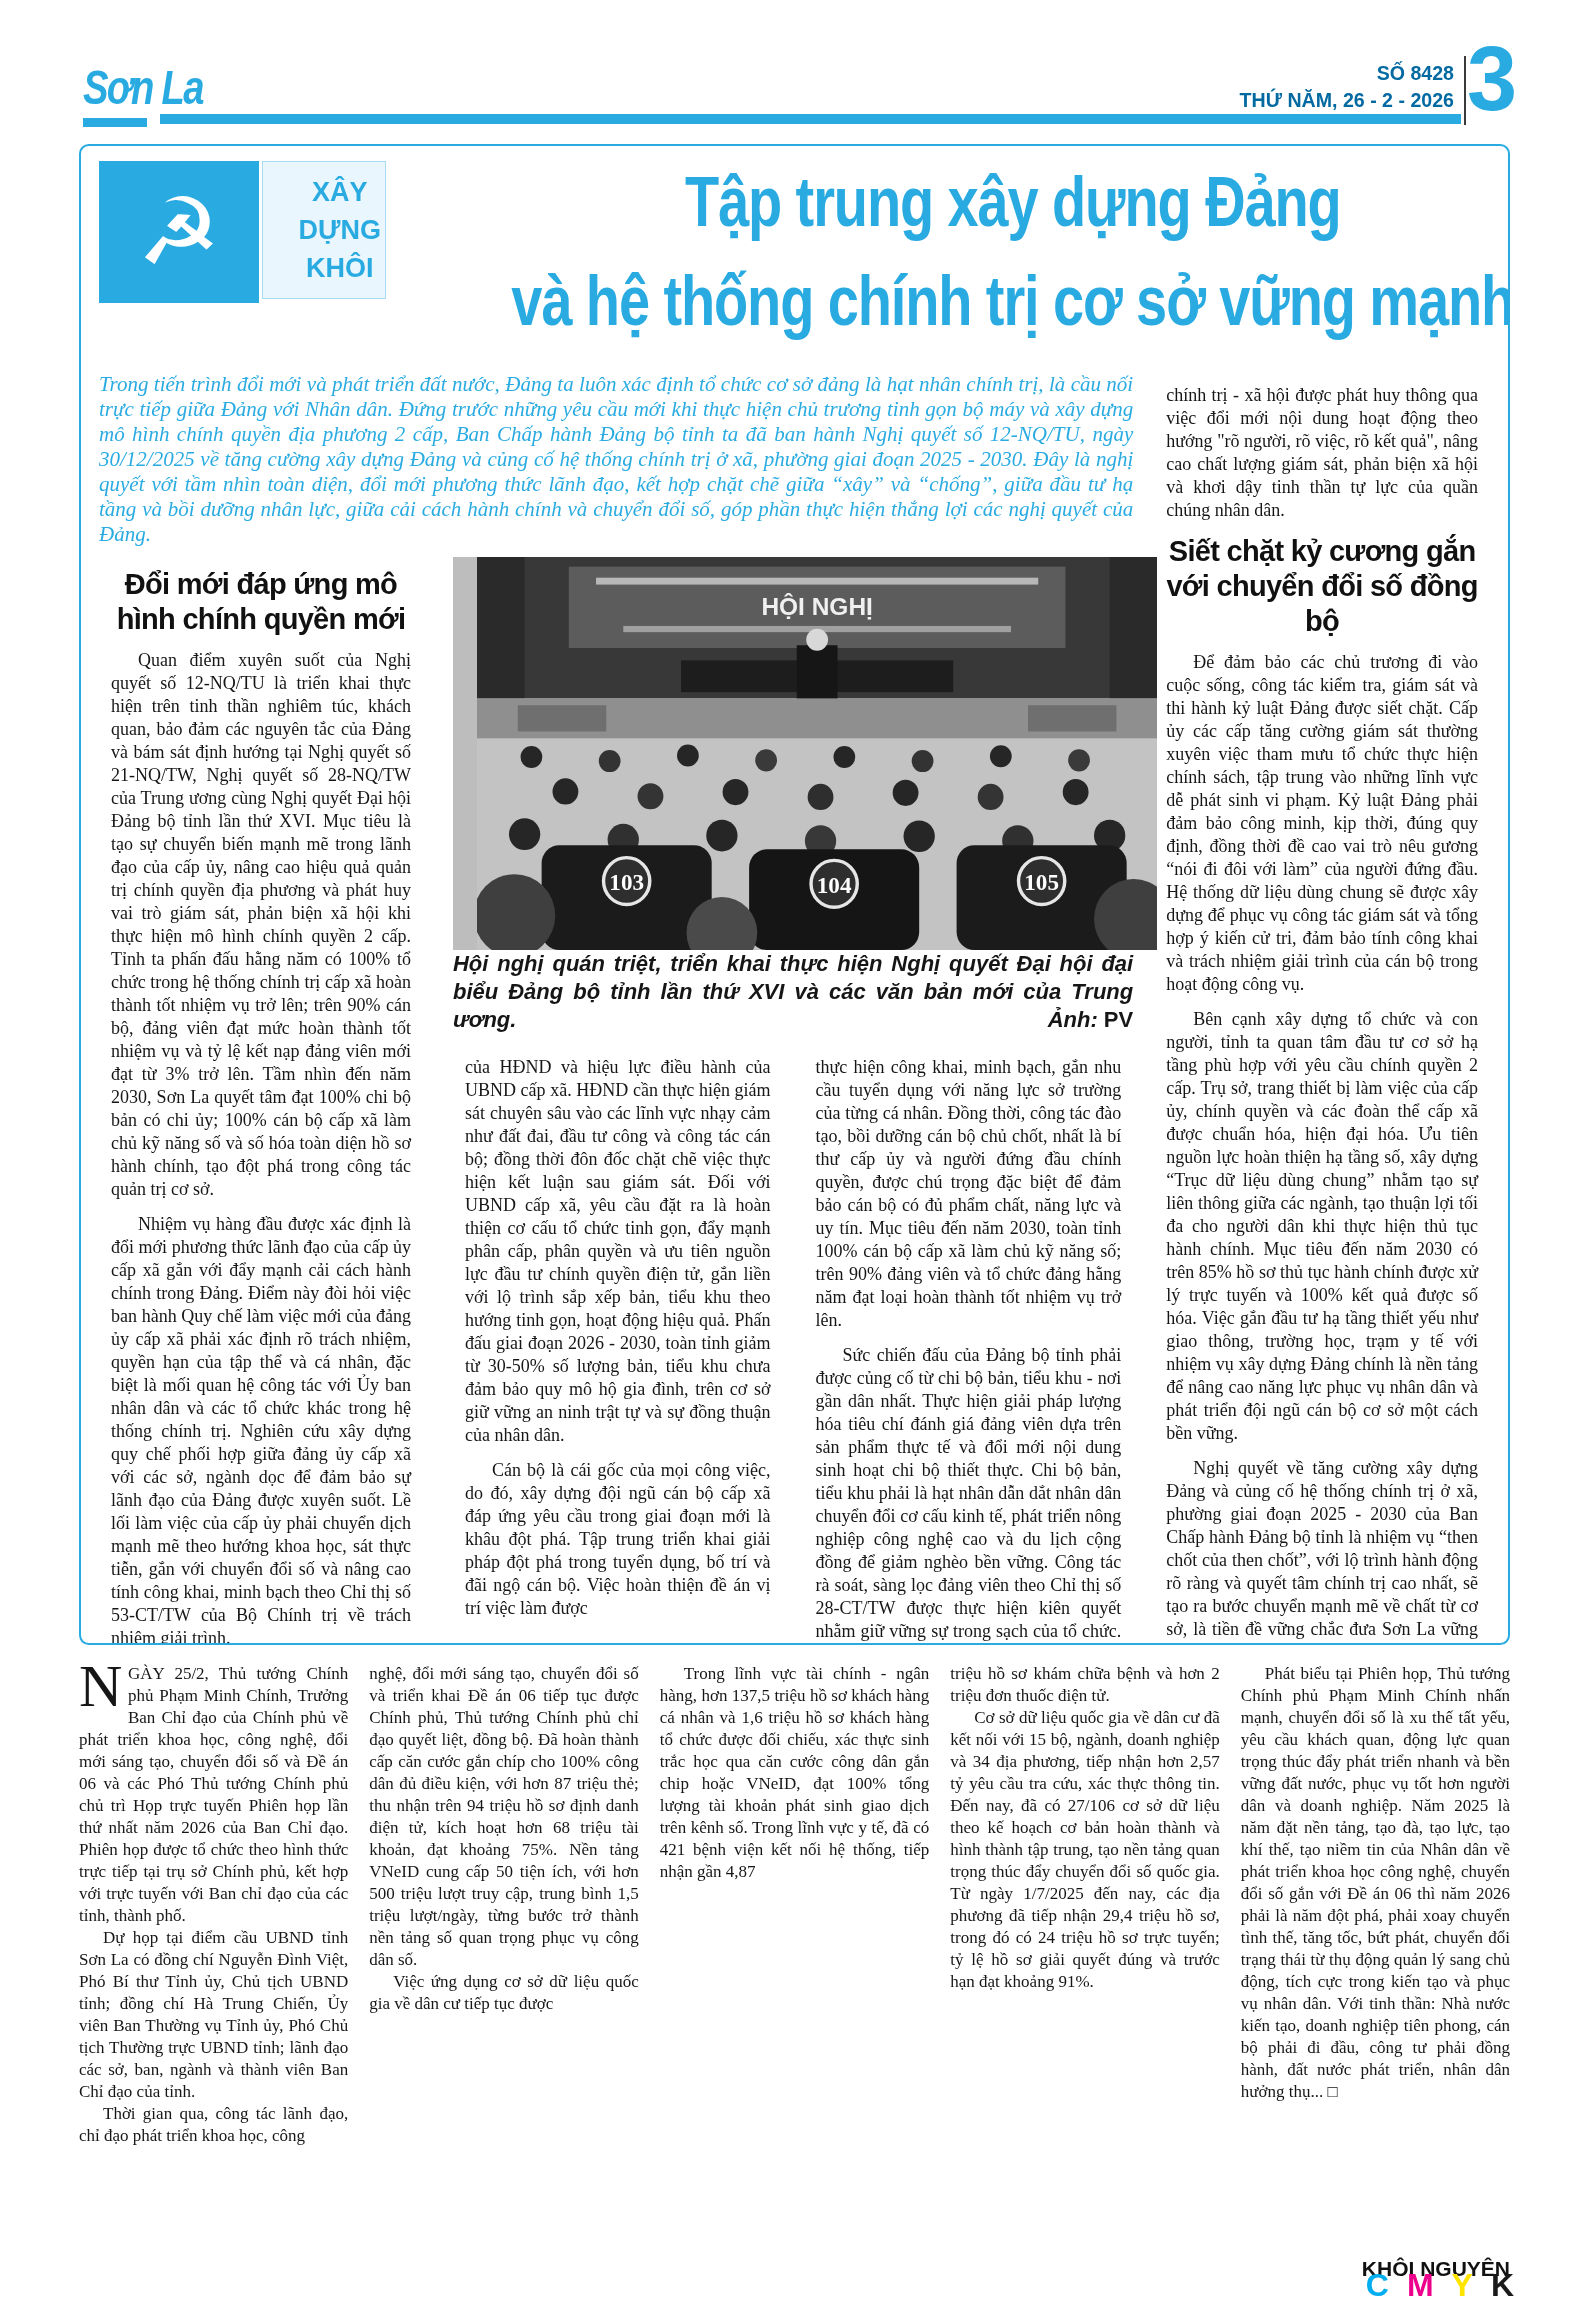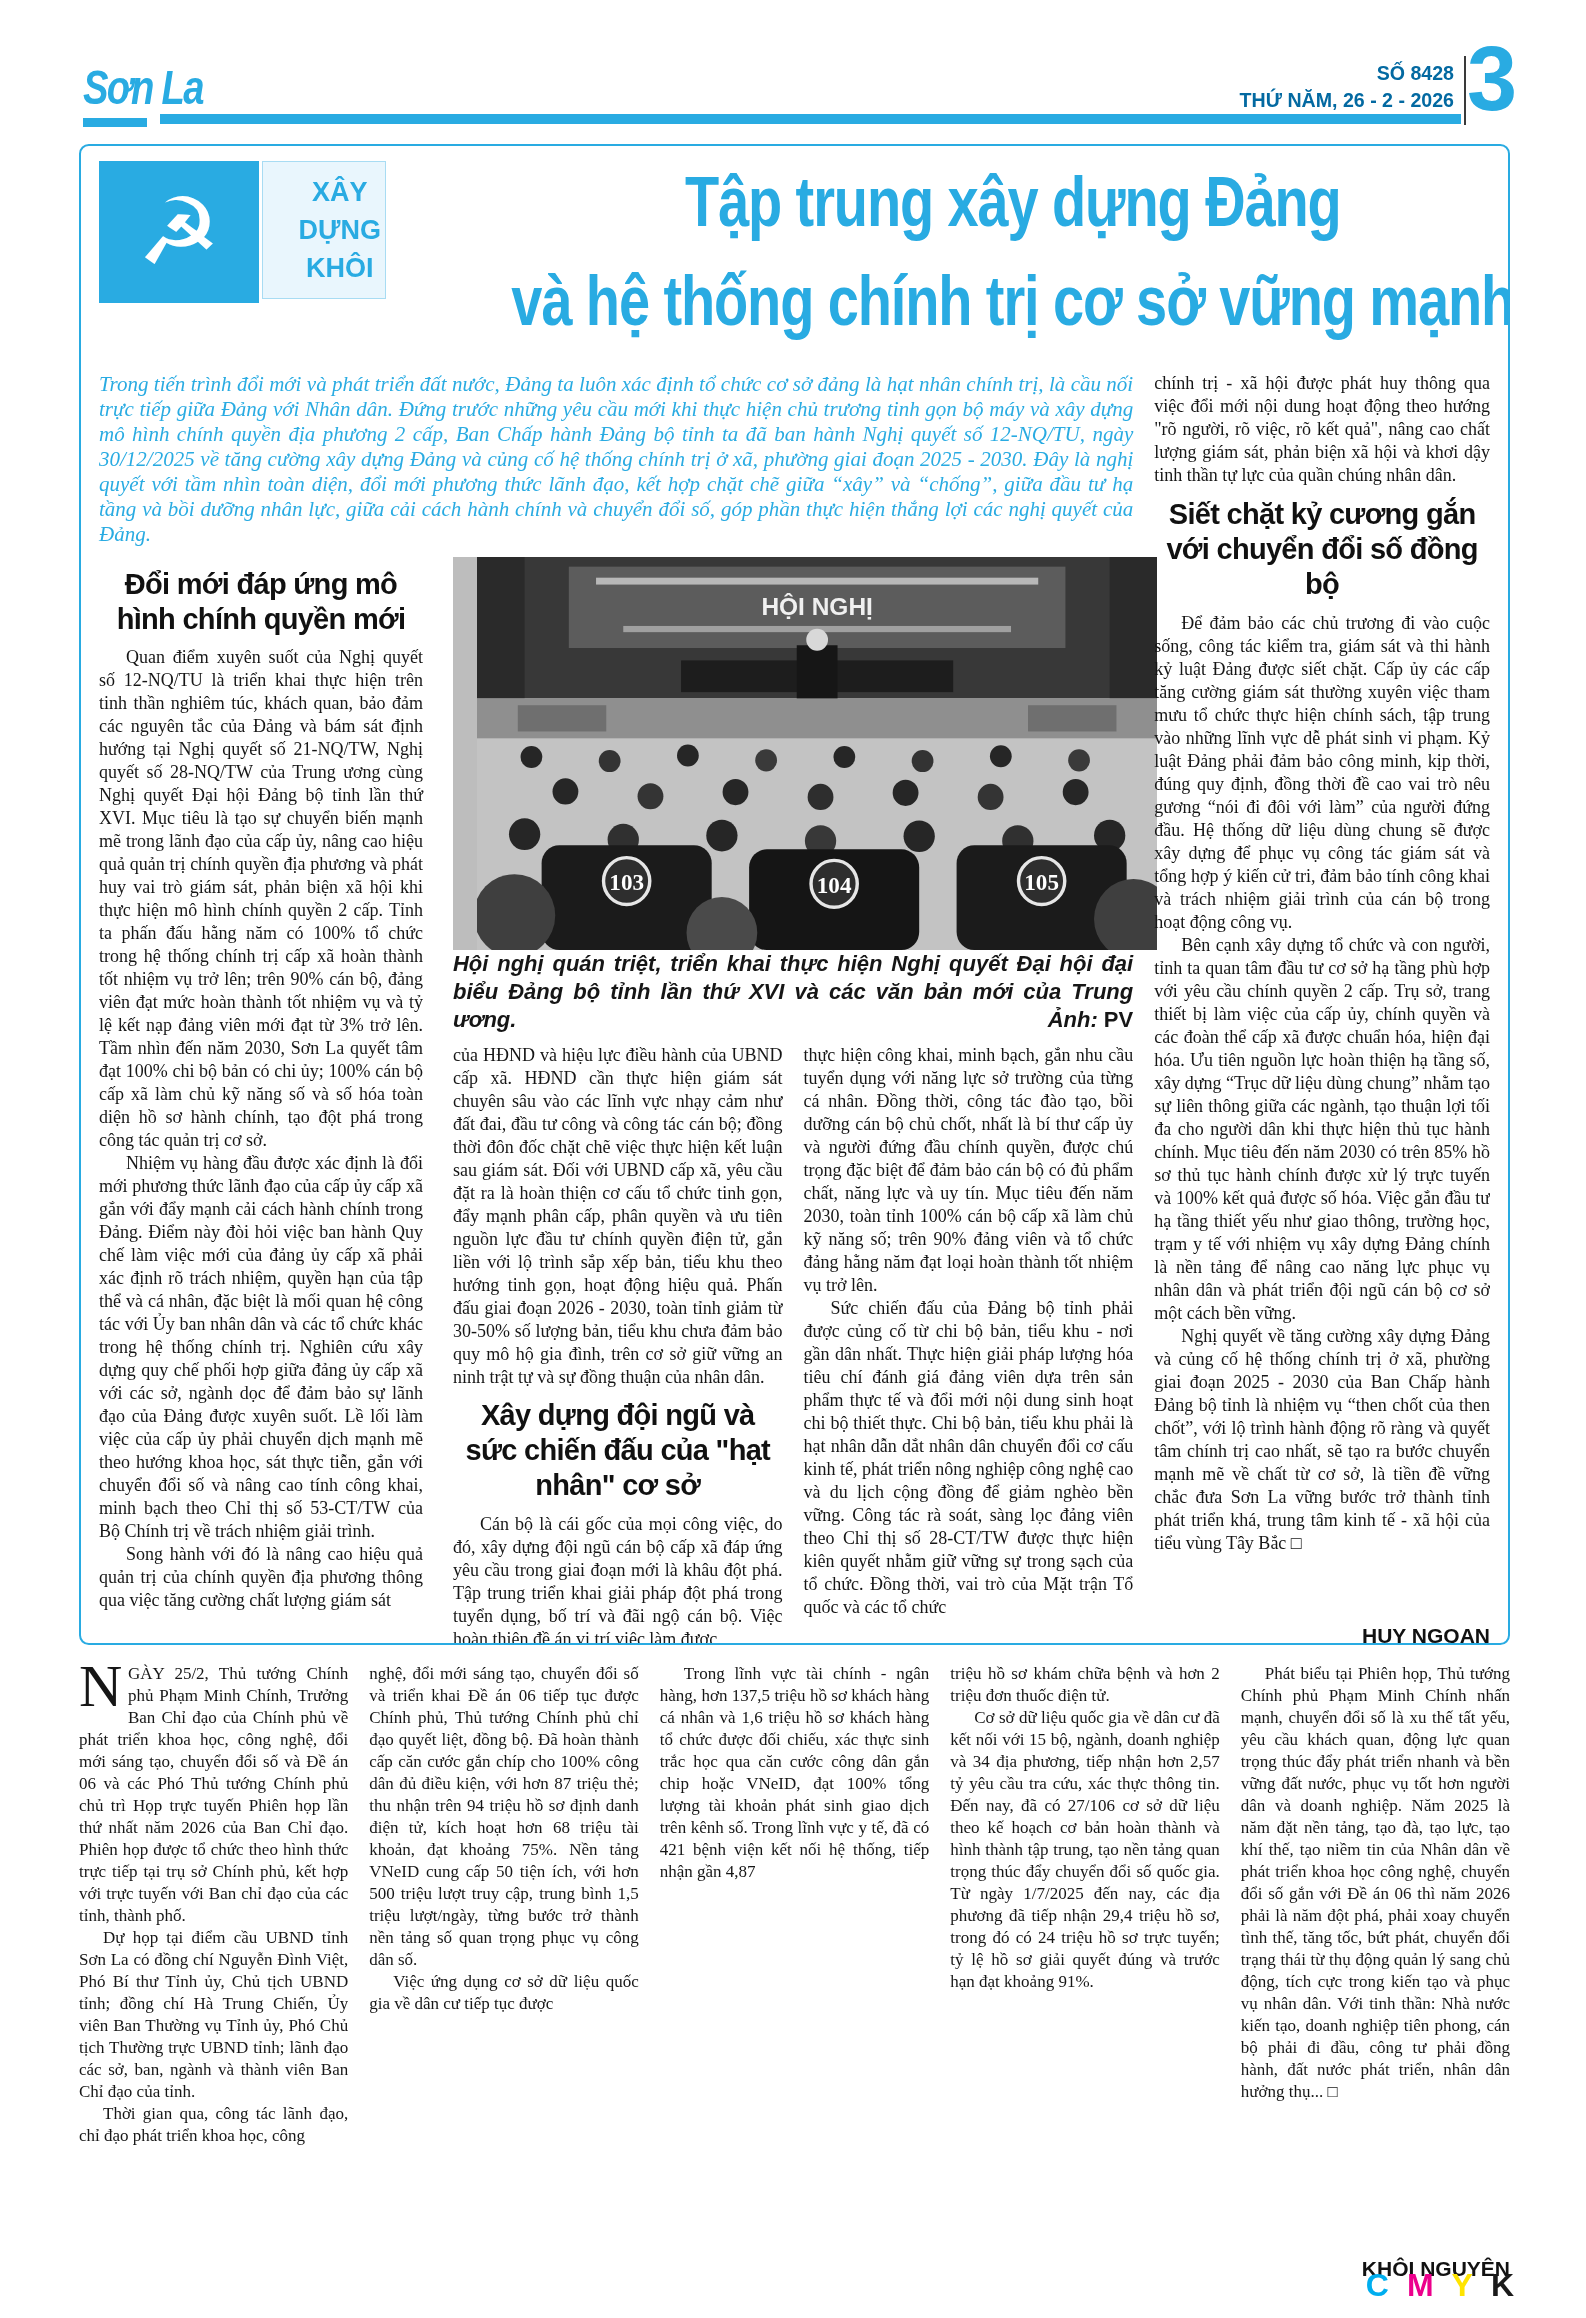--- a/index.html
+++ b/index.html
@@ -38,21 +38,21 @@
   .a1-col4 { flex:1; min-width:0; position:relative; padding-bottom:32px; overflow:hidden; }
 
   .lede { font-style:italic; color:#29abe2; font-size:21px; line-height:25px; text-align:justify; margin:0 0 9.8px 0; }
 
   .a1-cols { display:flex; gap:30px; }
   .a1-col1 { flex:1; min-width:0; }
   .a1-mid  { flex:2.1; min-width:0; }
   .a1-midcols { display:flex; gap:21px; margin-top:9.8px; }
   .a1-midcols > div { flex:1; min-width:0; }
 
-  .bp { font-size:18px; line-height:23px; text-align:justify; margin:0; }
+  .bp { font-size:18px; line-height:23px; text-align:justify; margin:12px; }
   .ind { text-indent:27px; }
   .shead { font-family:"Liberation Sans","DejaVu Sans",sans-serif; font-weight:bold; color:#111;
            font-size:29px; line-height:35px; text-align:center; letter-spacing:-0.7px; margin:9.8px 4.2px; }
   .byline { font-family:"Liberation Sans","DejaVu Sans",sans-serif; font-weight:bold; font-size:21px;
             color:#111; text-align:right; }
   .byline-abs { position:absolute; right:0; bottom:2.8px; background:#ffffff; padding-left:9.8px; }
 
   
   .photo-box { width:100%; height:393px; background:#bdbdbd; position:relative; overflow:hidden;padding-left:24px; }
   .photo-box svg { display:block; width:100%; height:100%; }
@@ -189,21 +189,20 @@
             <div class="caption">
               <span>Hội nghị quán triệt, triển khai thực hiện Nghị quyết Đại hội đại biểu Đảng bộ tỉnh lần thứ XVI và các văn bản mới của Trung ương.</span>
               <span class="credit">
                 <span>Ảnh:</span>
                 <b>PV</b>
               </span>
             </div>
             <div class="a1-midcols">
               <div>
                 <p class="bp">của HĐND và hiệu lực điều hành của UBND cấp xã. HĐND cần thực hiện giám sát chuyên sâu vào các lĩnh vực nhạy cảm như đất đai, đầu tư công và công tác cán bộ; đồng thời đôn đốc chặt chẽ việc thực hiện kết luận sau giám sát. Đối với UBND cấp xã, yêu cầu đặt ra là hoàn thiện cơ cấu tổ chức tinh gọn, đẩy mạnh phân cấp, phân quyền và ưu tiên nguồn lực đầu tư chính quyền điện tử, gắn liền với lộ trình sắp xếp bản, tiểu khu theo hướng tinh gọn, hoạt động hiệu quả. Phấn đấu giai đoạn 2026 - 2030, toàn tỉnh giảm từ 30-50% số lượng bản, tiểu khu chưa đảm bảo quy mô hộ gia đình, trên cơ sở giữ vững an ninh trật tự và sự đồng thuận của nhân dân.</p>
-                <div class="shead">Xây dựng đội ngũ và sức chiến đấu của "hạt nhân" cơ sở</div>
                 <p class="bp ind">Cán bộ là cái gốc của mọi công việc, do đó, xây dựng đội ngũ cán bộ cấp xã đáp ứng yêu cầu trong giai đoạn mới là khâu đột phá. Tập trung triển khai giải pháp đột phá trong tuyển dụng, bố trí và đãi ngộ cán bộ. Việc hoàn thiện đề án vị trí việc làm được</p>
               </div>
               <div>
                 <p class="bp">thực hiện công khai, minh bạch, gắn nhu cầu tuyển dụng với năng lực sở trường của từng cá nhân. Đồng thời, công tác đào tạo, bồi dưỡng cán bộ chủ chốt, nhất là bí thư cấp ủy và người đứng đầu chính quyền, được chú trọng đặc biệt để đảm bảo cán bộ có đủ phẩm chất, năng lực và uy tín. Mục tiêu đến năm 2030, toàn tỉnh 100% cán bộ cấp xã làm chủ kỹ năng số; trên 90% đảng viên và tổ chức đảng hằng năm đạt loại hoàn thành tốt nhiệm vụ trở lên.</p>
                 <p class="bp ind">Sức chiến đấu của Đảng bộ tỉnh phải được củng cố từ chi bộ bản, tiểu khu - nơi gần dân nhất. Thực hiện giải pháp lượng hóa tiêu chí đánh giá đảng viên dựa trên sản phẩm thực tế và đổi mới nội dung sinh hoạt chi bộ thiết thực. Chi bộ bản, tiểu khu phải là hạt nhân dẫn dắt nhân dân chuyển đổi cơ cấu kinh tế, phát triển nông nghiệp công nghệ cao và du lịch cộng đồng để giảm nghèo bền vững. Công tác rà soát, sàng lọc đảng viên theo Chỉ thị số 28-CT/TW được thực hiện kiên quyết nhằm giữ vững sự trong sạch của tổ chức. Đồng thời, vai trò của Mặt trận Tổ quốc và các tổ chức</p>
               </div>
             </div>
           </div>
         </div>
       </div>

